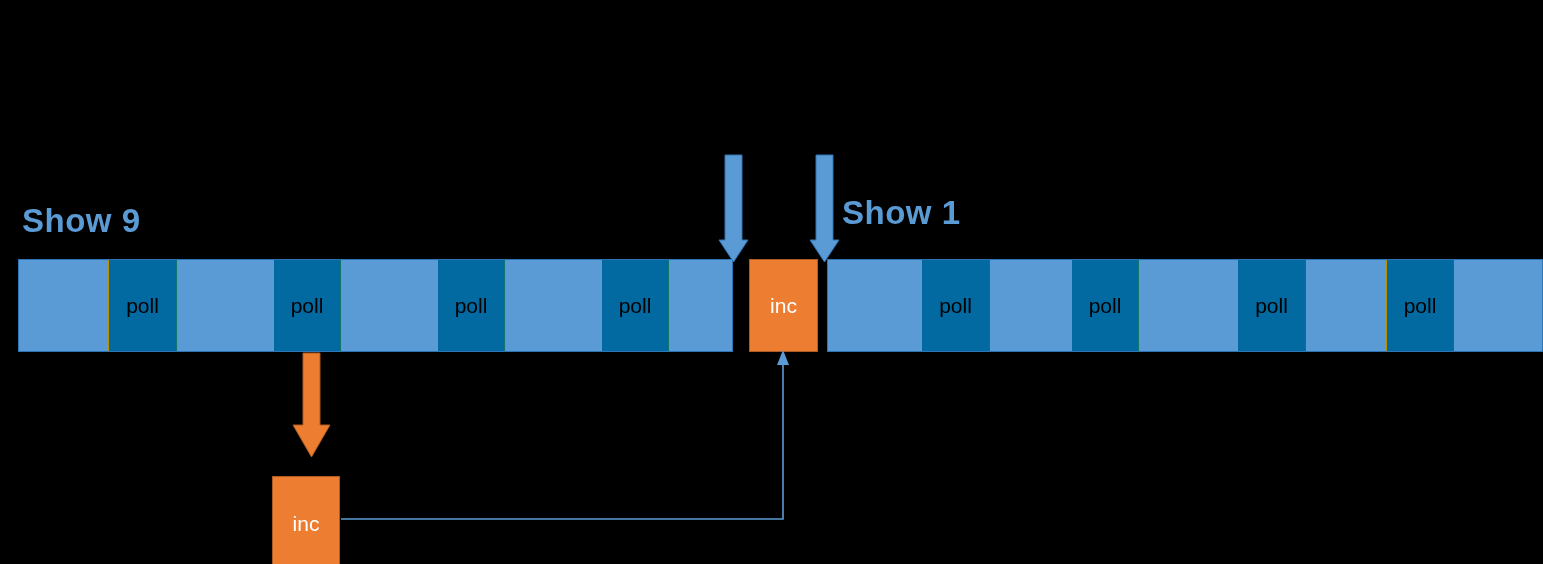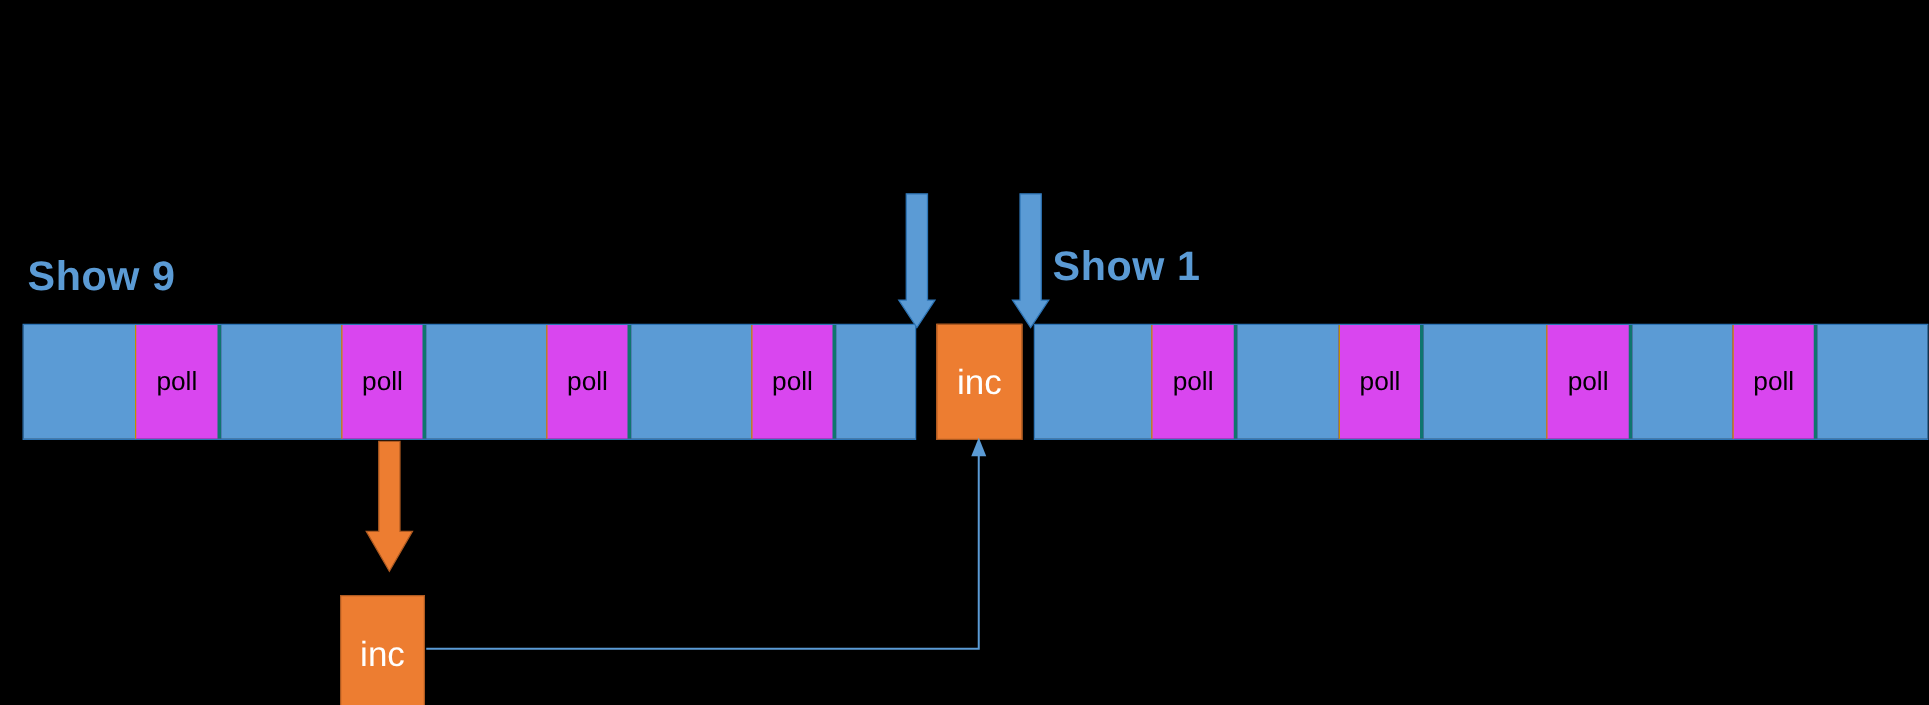--- a/index.html
+++ b/index.html
@@ -48,34 +48,34 @@
     align-items: center;
     justify-content: center;
     font-size: 21px;
     line-height: 1;
     height: 100%;
   }
   .cell-idle {
     background: #5B9BD5;
   }
   .cell-poll {
-    background: #d946ef;
+    background: #0369a1;
     color: #000000;
     border-left: 1px solid #BF9000;
-    border-right: 3px solid #0f766e;
+    border-right: 1px solid #0f766e;
   }
 
   
   .inc-box {
     position: absolute;
     box-sizing: border-box;
     background: #ED7D31;
     border: 1px solid #AE5A21;
     color: #FFFFFF;
-    font-size: 28px;
+    font-size: 21px;
     line-height: 1;
     display: flex;
     align-items: center;
     justify-content: center;
   }
   #inc-top { left: 749px; top: 259px; width: 69px; height: 93px; }
   #inc-bottom { left: 272px; top: 476px; width: 68px; height: 95px; }
 
   
   #arrow-layer {

